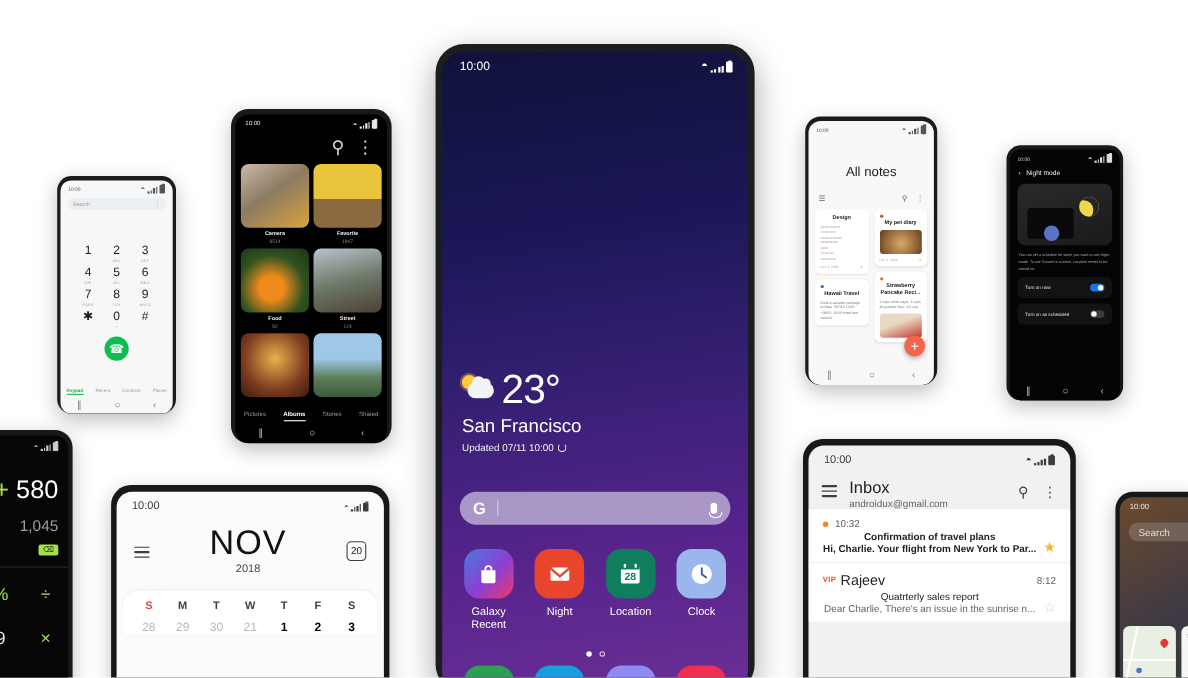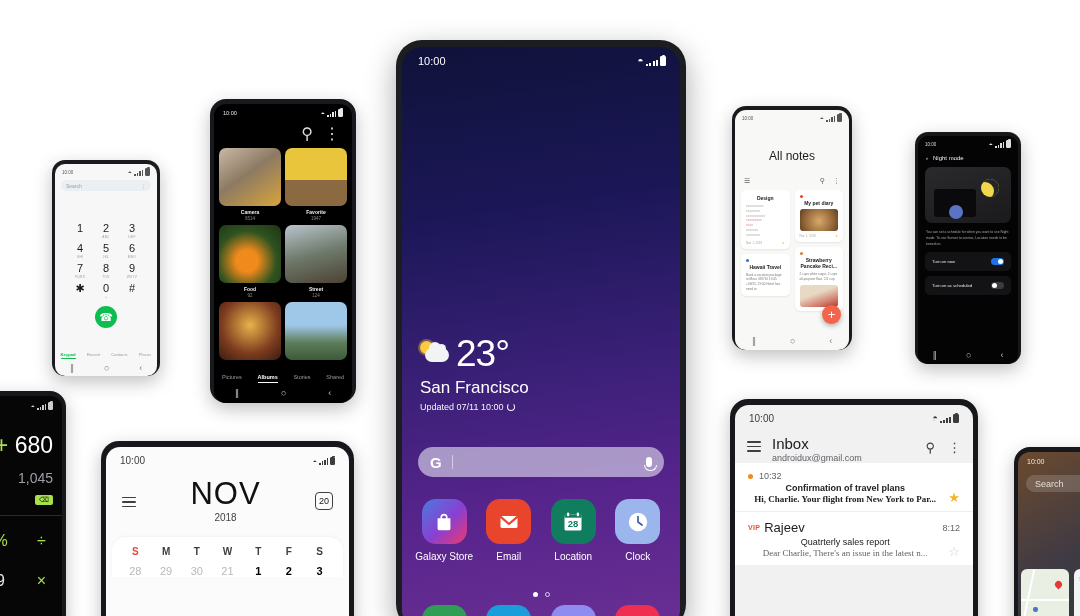--- a/index.html
+++ b/index.html
@@ -192,21 +192,21 @@
   .mail-r1 { display: flex; align-items: center; }
   .unread-dot { width: 5px; height: 5px; border-radius: 50%; background: #f2881e; margin-right: 6px; }
   .vip { color: #e8502a; font-size: 7px; font-weight: 700; margin-right: 4px; letter-spacing: .3px; }
   .sender { font-size: 13px; color: #202124; flex: 1; }
   .sender.bold { font-weight: 700; }
   .mtime { font-size: 9px; color: #5f6368; }
   .mail-r2 { display: flex; align-items: flex-end; }
   .mail-txt { flex: 1; text-align: center; }
   .msubj { font-size: 9px; color: #202124; margin-top: 2px; }
   .msubj.bold { font-weight: 700; }
-  .mprev { font-size: 9px; color: #5f6368; margin-top: 1px; white-space: nowrap; overflow: hidden; font-family: Liberation Serif, serif; }
+  .mprev { font-size: 9px; color: #5f6368; margin-top: 1px; white-space: nowrap; overflow: hidden; }
   .mprev.bold { font-weight: 700; color: #202124; }
   .star { font-size: 13px; line-height: 1; margin-left: 6px; }
   .star.on { color: #f5b325; } .star.off { color: #cfcfcf; }
 
   
   #phone-cal { left: 101px; top: 441px; width: 253px; height: 230px;
                border-radius: 18px; padding: 6px 5px; background: #16181b; }
   #phone-cal .screen { left: 5px; top: 6px; right: 5px; bottom: 0;
                        border-radius: 14px; background: #fbfbfb; }
   #phone-cal .statusbar { color: #3c3c3c; font-size: 10px; padding: 8px 14px 0 14px; }
@@ -282,21 +282,21 @@
               <i></i>
               <i></i>
               <i></i>
               <i></i>
             </span>
           <span class="batt"></span>
         </span>
       </div>
       <div class="calc-expr">
         <span class="op">+</span>
-        <span>680</span>
+        <span>580</span>
       </div>
       <div class="calc-res">1,045</div>
       <div class="calc-del">
         <i>⌫</i>
       </div>
       <div class="calc-line"></div>
       <div class="calc-keys">
         <div>%</div>
         <div>÷</div>
         <div class="num">9</div>
@@ -542,30 +542,30 @@
 
       <div class="appgrid">
         <div class="app">
           <div class="app-ico" style="background:linear-gradient(135deg,#4a7ae0,#8b3fd0 55%,#f0386b);">
             <svg width="22" height="22" viewBox="0 0 24 24" aria-hidden="true">
                 <path d="M5 8h14v11a2 2 0 0 1-2 2H7a2 2 0 0 1-2-2V8z" fill="#fff"></path>
                 <path d="M9 9V7a3 3 0 0 1 6 0v2" stroke="#fff" stroke-width="1.8" fill="none" stroke-linecap="round"></path>
                 <rect x="7.5" y="9" width="9" height="4" fill="#b9489a" opacity=".0"></rect>
               </svg>
           </div>
-          <div class="app-lbl">Galaxy Store</div>
+          <div class="app-lbl">Galaxy Recent</div>
         </div>
         <div class="app">
           <div class="app-ico" style="background:#e8452c;">
             <svg width="24" height="24" viewBox="0 0 24 24" aria-hidden="true">
                 <rect x="3.5" y="6" width="17" height="12" rx="1.5" fill="#fff"></rect>
                 <path d="M4 7.2 12 14l8-6.8" stroke="#e8452c" stroke-width="2.2" fill="none" stroke-linecap="round" stroke-linejoin="round"></path>
               </svg>
           </div>
-          <div class="app-lbl">Email</div>
+          <div class="app-lbl">Night</div>
         </div>
         <div class="app">
           <div class="app-ico" style="background:#0f7d5e;">
             <svg width="26" height="26" viewBox="0 0 26 26" aria-hidden="true">
                 <rect x="4.5" y="5.5" width="17" height="16" rx="1.6" fill="#fff"></rect>
                 <rect x="4.5" y="5.5" width="17" height="3.2" fill="#0f7d5e"></rect>
                 <rect x="7" y="3.6" width="2.2" height="3.6" rx="1" fill="#fff"></rect>
                 <rect x="16.8" y="3.6" width="2.2" height="3.6" rx="1" fill="#fff"></rect>
                 <text x="13" y="18.4" font-size="9.5" font-weight="700" fill="#0f7d5e" text-anchor="middle" font-family="Liberation Sans">28</text>
               </svg>
@@ -792,21 +792,21 @@
       </div>
       <div class="mail">
         <div class="mail-r1">
           <span class="vip">VIP</span>
           <span class="sender">Rajeev</span>
           <span class="mtime">8:12</span>
         </div>
         <div class="mail-r2">
           <div class="mail-txt">
             <div class="msubj">Quatrterly sales report</div>
-            <div class="mprev">Dear Charlie, There's an issue in the latest n...</div>
+            <div class="mprev">Dear Charlie, There's an issue in the sunrise n...</div>
           </div>
           <span class="star off">☆</span>
         </div>
       </div>
     </div>
   </div>
 
   <div class="phone" id="phone-map">
     <div class="screen">
       <div class="statusbar">

